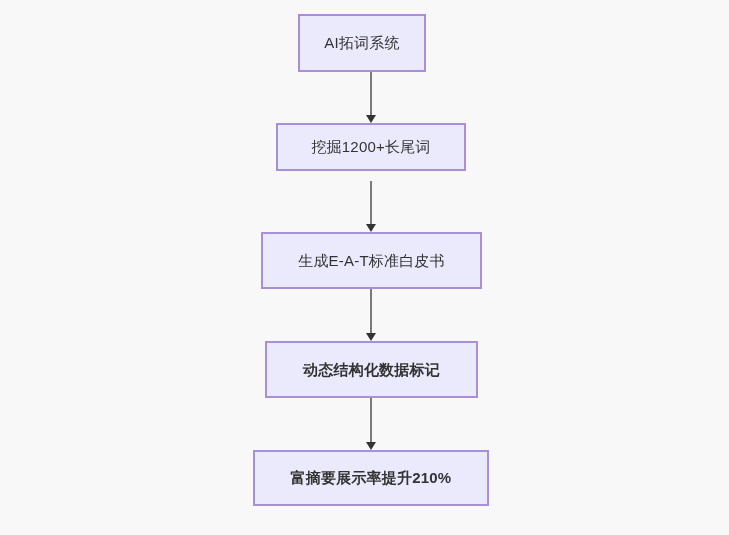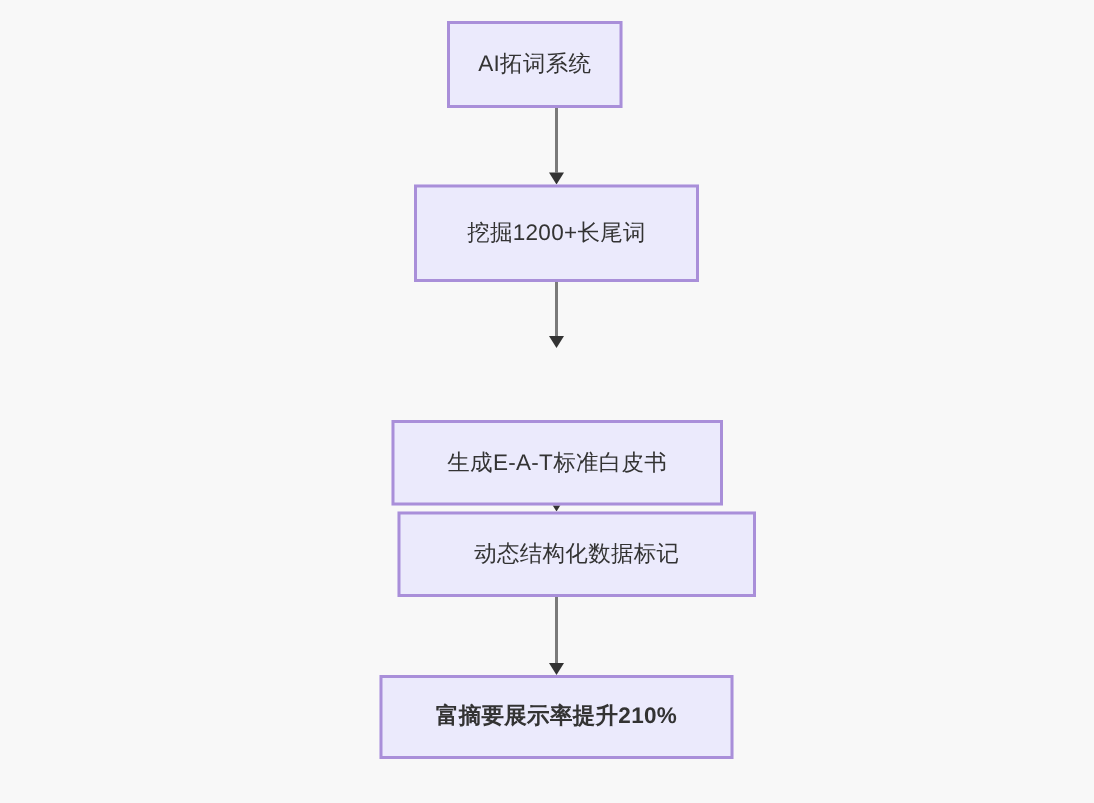--- a/index.html
+++ b/index.html
@@ -81,33 +81,33 @@
   <div class="connector" style="left:361px; top:289px; width:20px; height:52px;">
     <div class="connector-line" style="height:44px;"></div>
     <div class="connector-arrow"></div>
   </div>
 
   <div class="connector" style="left:361px; top:398px; width:20px; height:52px;">
     <div class="connector-line" style="height:44px;"></div>
     <div class="connector-arrow"></div>
   </div>
 
-  <div class="node" style="left:298px; top:14px; width:117px; height:58px;">
+  <div class="node" style="left:298px; top:14px; width:128px; height:58px;">
     <span class="node-label">AI拓词系统</span>
   </div>
 
-  <div class="node" style="left:276px; top:123px; width:190px; height:65px;">
+  <div class="node" style="left:276px; top:123px; width:190px; height:48px;">
     <span class="node-label">挖掘1200+长尾词</span>
   </div>
 
-  <div class="node" style="left:261px; top:232px; width:221px; height:57px;margin-top:48px;">
+  <div class="node" style="left:261px; top:232px; width:221px; height:57px;">
     <span class="node-label">生成E-A-T标准白皮书</span>
   </div>
 
-  <div class="node" style="left:265px; top:341px; width:239px; height:57px;">
+  <div class="node" style="left:265px; top:341px; width:213px; height:57px;font-weight:bold;">
     <span class="node-label">动态结构化数据标记</span>
   </div>
 
   <div class="node" style="left:253px; top:450px; width:236px; height:56px;font-weight:bold;">
     <span class="node-label">富摘要展示率提升210%</span>
   </div>
 
 </div>
 
 </body></html>

